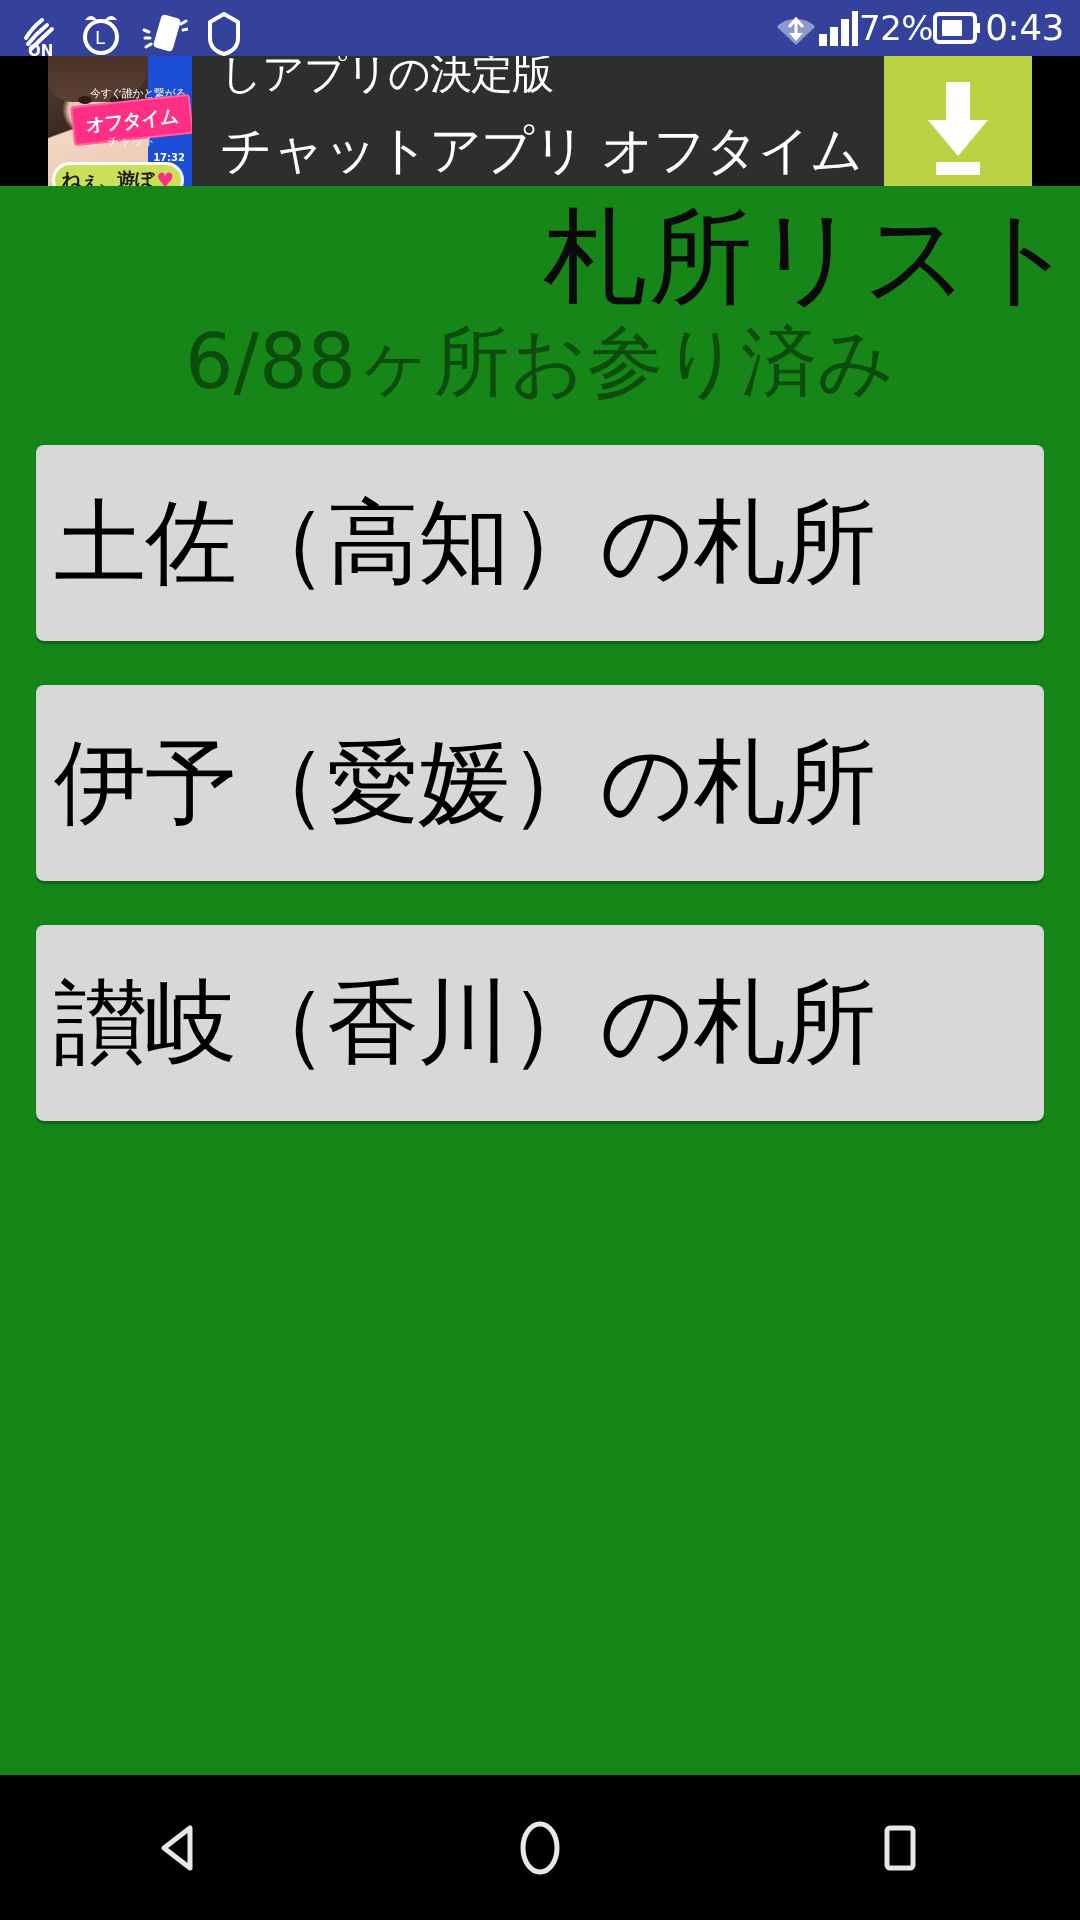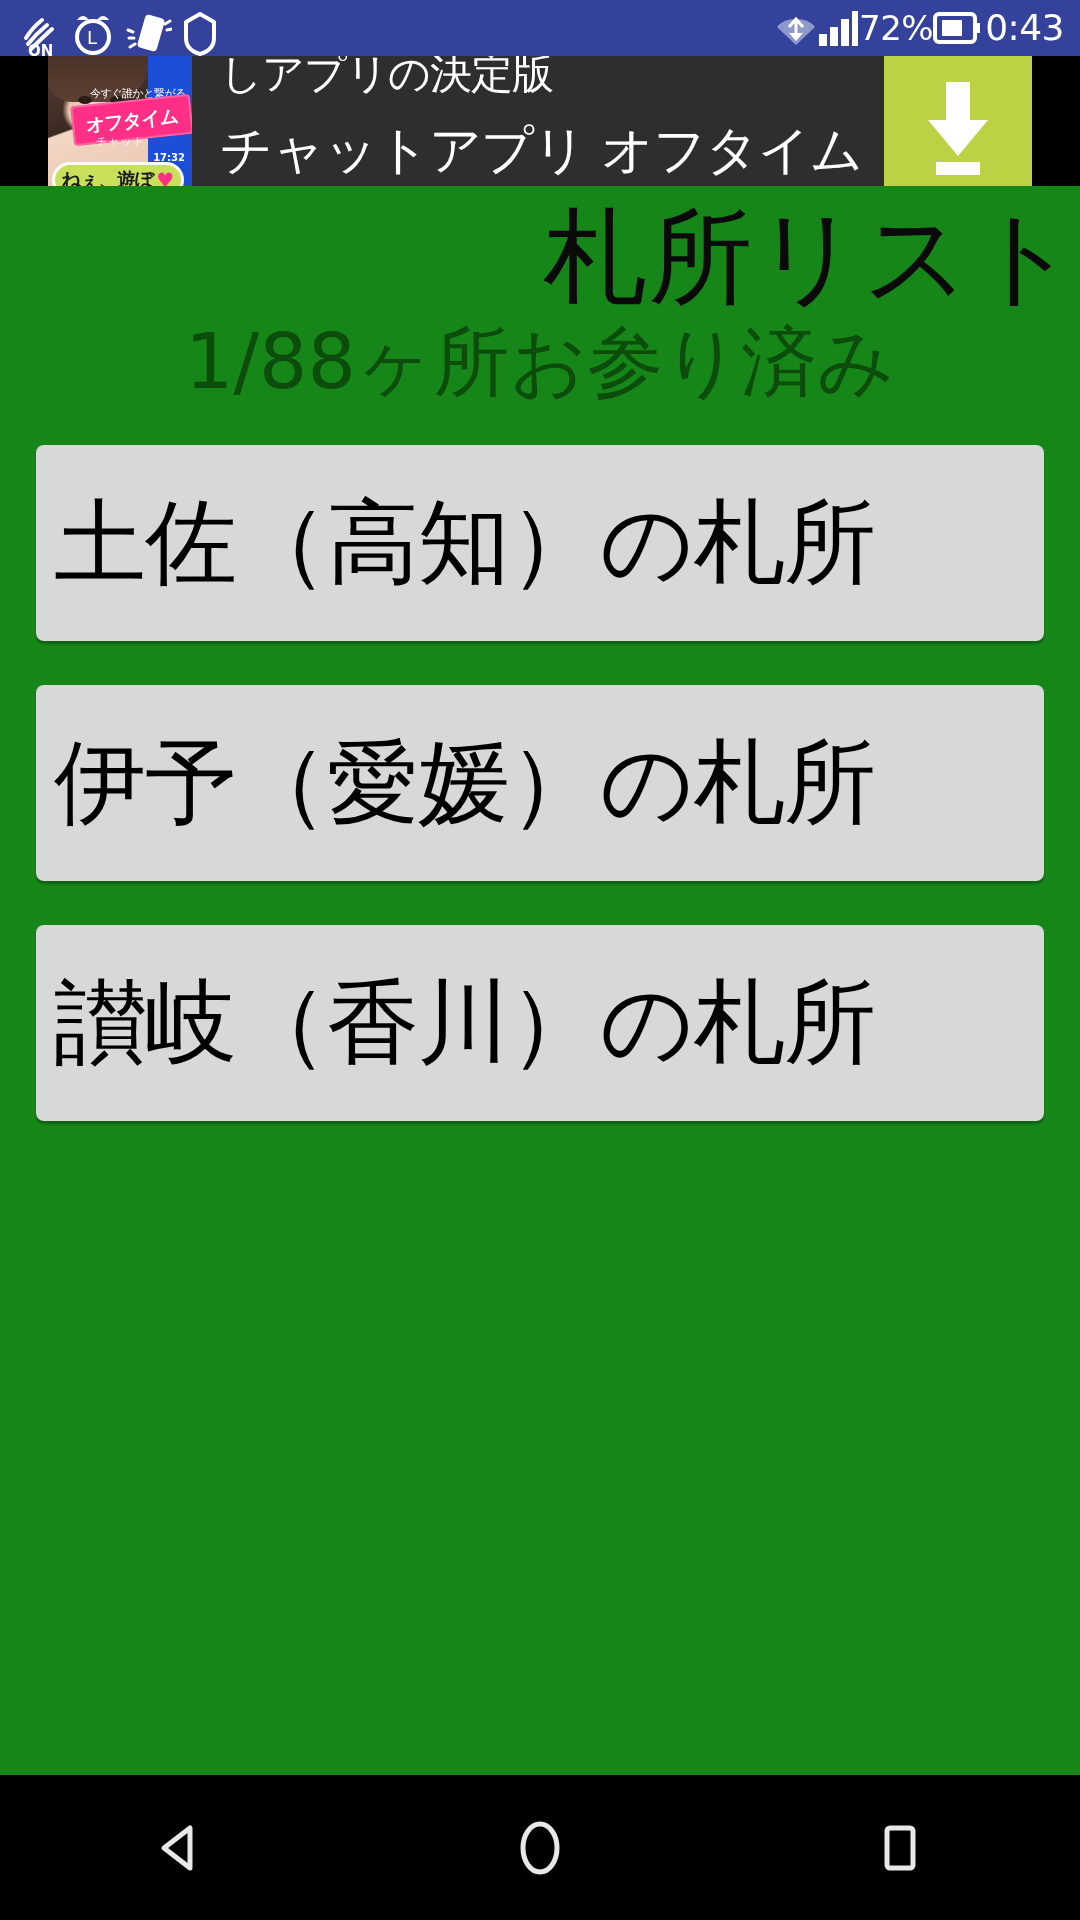--- a/index.html
+++ b/index.html
@@ -27,21 +27,21 @@
     background: #34429b;
     display: flex;
     align-items: center;
     justify-content: space-between;
     padding: 0 16px;
     box-sizing: border-box;
   }
   #status-left {
     display: flex;
     align-items: flex-end;
-    gap: 8px;
+    gap: 16px;
     height: 56px;
   }
   #status-right {
     display: flex;
     align-items: center;
     height: 72px;
   }
   .sb-icon { display: block; }
   .sb-text {
     color: #ffffff;
@@ -116,20 +116,21 @@
     text-align: center;
     letter-spacing: -1px;
   }
   .thumb-sub {
     position: absolute;
     left: 48px;
     top: 78px;
     width: 72px;
     color: #fff;
     font-size: 11px;
+    text-align: center;
     letter-spacing: 1px;
   }
   .thumb-top-label {
     position: absolute;
     left: 42px;
     top: 30px;
     color: #ffffff;
     font-size: 11px;
     letter-spacing: -0.5px;
   }
@@ -423,21 +424,21 @@
         <path d="M14 44 L74 44 L44 80 Z" fill="#ffffff"></path>
         <rect x="22" y="86" width="44" height="13" fill="#ffffff"></rect>
       </svg>
     </div>
   </div>
 
   <div id="app-content">
 
     <h1 id="page-title">札所リスト</h1>
 
-    <p id="progress-label">1/88ヶ所お参り済み</p>
+    <p id="progress-label">6/88ヶ所お参り済み</p>
 
     <div id="list-area">
       <button class="list-button">土佐（高知）の札所</button>
       <button class="list-button">伊予（愛媛）の札所</button>
       <button class="list-button">讃岐（香川）の札所</button>
     </div>
   </div>
 
   <div id="nav-bar">
 

